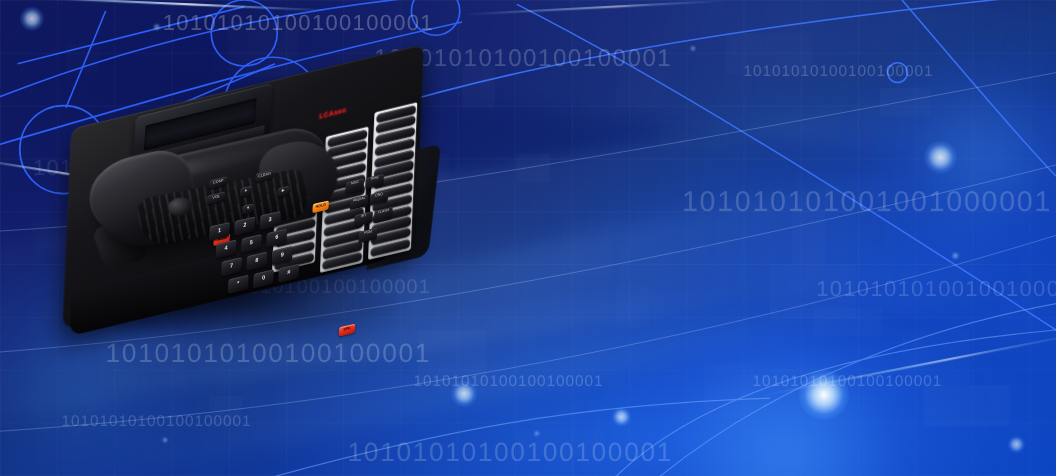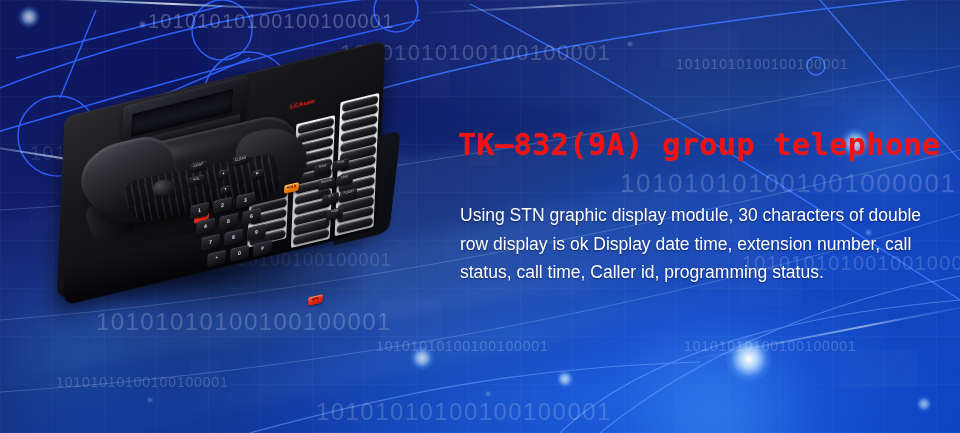--- a/index.html
+++ b/index.html
@@ -570,18 +570,14 @@
             <span>FLASH</span>
           </div>
           <div class="skey" style="left: 12px; top: 45px;">
             <span>PGM</span>
           </div>
         </div>
 
     </div>
   </div>
 
-  <div class="copy">
-    <h1 class="headline">TK—832(9A) group telephone</h1>
-    <p class="bodytext">Using STN graphic display module, 30 characters of double row display is ok Display date time, extension number, call status, call time, Caller id, programming status.</p>
-  </div>
 
 </div>
 
 </body></html>

